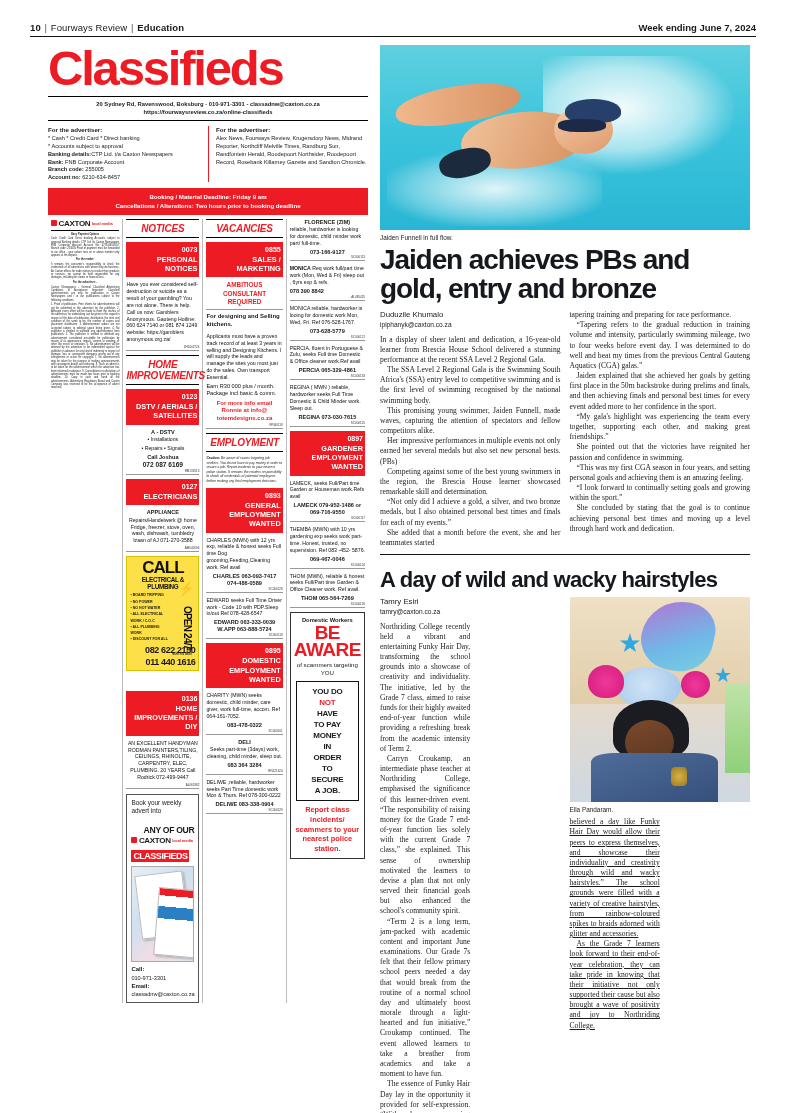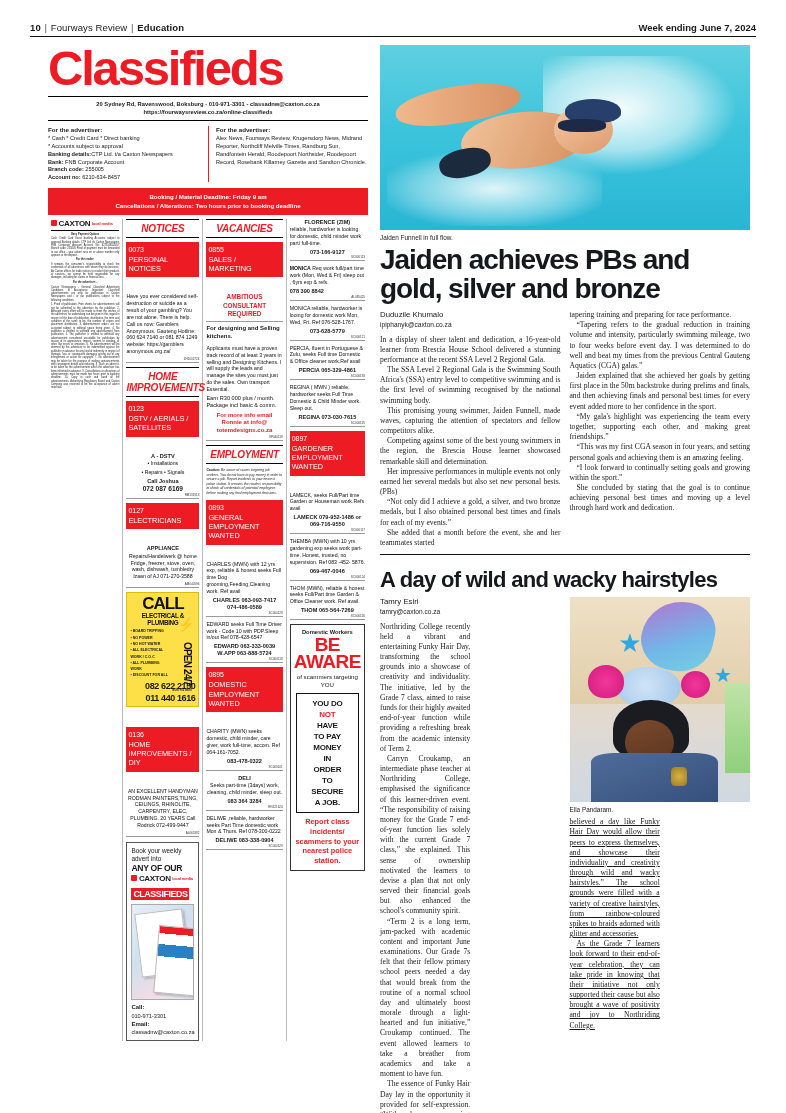--- a/index.html
+++ b/index.html
@@ -80,23 +80,23 @@
   
   .sect-title {
     text-align: center; color: #ed1c24; font-weight: bold; font-style: italic;
     font-size: 10px; letter-spacing: -.2px;
     border-top: .8px solid #000; border-bottom: .8px solid #000;
     padding: 3px 0; margin: 4px 0 4px 0;
   }
   .sect-title.first { margin-top: 0; }
   
   .code-box {
-    background: #ed1c24; color: #fff; text-align: left;
-    font-weight: normal; font-size: 7.3px; line-height: 1.28;
-    padding: 4px 2px; margin-bottom: 16px;
+    background: #ed1c24; color: #fff; text-align: right;
+    font-weight: bold; font-size: 7.3px; line-height: 1.28;
+    padding: 4px 2px; margin-bottom: 4px;
   }
   .code-box .num { display: block; font-size: 7px; }
   .ad-text { font-size: 5.2px; line-height: 1.32; margin-bottom: 2px; color: #111; }
   .ad-text.c { text-align: center; }
   .ad-text b { font-weight: bold; }
   .ad-ref { font-size: 3px; text-align: right; color: #333; border-bottom: .5px solid #999;
             padding-bottom: 1px; margin-bottom: 4px; }
   .ad-head { font-weight: bold; font-size: 5.6px; text-align: center; line-height: 1.3; }
   .ad-head.red { color: #ed1c24; font-size: 6.4px; }
   .ad-phone { font-weight: bold; font-size: 6.6px; text-align: center; line-height: 1.25; }
@@ -123,21 +123,21 @@
   .bolt { position: absolute; right: 4px; top: 24px; color: #ed1c24; font-size: 13px; }
   .yellow-phone { font-size: 9px; font-weight: bold; text-align: right; line-height: 1.12;
                   letter-spacing: -.4px; margin-top: 2px; }
   .yellow-note { position:absolute; right:6px; bottom:14px; font-size:2.6px; font-weight:bold;}
 
   
   .promo {
     border: .8px solid #555; padding: 4px; margin-top: 5px;
   }
   .promo .l1 { font-size: 6.4px; line-height: 1.25; }
-  .promo .l2 { font-size: 8.6px; font-weight: bold; letter-spacing: -.3px; margin-top: 0; }
+  .promo .l2 { font-size: 8.6px; font-weight: bold; letter-spacing: -.3px; margin-top: 10px; text-align: right; }
   .promo .cxrow { display: flex; align-items: center; gap: 1.5px; margin-top: 1px; }
   .promo .cls {
     background: #ed1c24; color: #fff; font-weight: bold; font-size: 9px;
     letter-spacing: -.5px; padding: 1px 2px; margin-top: 1px; display: inline-block;
   }
   .promo .papers {
     height: 96px; margin: 3px 0;
     background:
       linear-gradient(135deg,#e8eef5 0%,#cfe0f0 40%,#f2dce4 70%,#e3eaf2 100%);
     border: .5px solid #aaa; position: relative; overflow: hidden;
@@ -546,41 +546,42 @@
         <div class="foam2"></div>
         <div class="arm"></div>
         <div class="body"></div>
         <div class="suit"></div>
         <div class="head"></div>
         <div class="cap"></div>
         <div class="goggle"></div>
       </div>
       <div class="photo-cap">Jaiden Funnell in full flow.</div>
 
-      <div class="headline-1">Jaiden achieves PBs and gold, silver and bronze</div>
+      <div class="headline-1">Jaiden achieves PBs and gold, entry and bronze</div>
 
       <div class="art-cols">
         <div class="art-col">
           <div class="byline">
             <div>Duduzile Khumalo</div>
             <div class="mail">ipiphanyk@caxton.co.za</div>
           </div>
           <p class="noind">In a display of sheer talent and dedication, a 16-year-old learner from Brescia House School delivered a stunning performance at the recent SSA Level 2 Regional Gala.</p>
           <p>The SSA Level 2 Regional Gala is the Swimming South Africa's (SSA) entry level to competitive swimming and is the first level of swimming recognised by the national swimming body.</p>
           <p>This promising young swimmer, Jaiden Funnell, made waves, capturing the attention of spectators and fellow competitors alike.</p>
+          <p>Her impressive performances in multiple events not only earned her several medals but also set new personal bests. (PBs)</p>
           <p>Competing against some of the best young swimmers in the region, the Brescia House learner showcased remarkable skill and determination.</p>
-          <p>Her impressive performances in multiple events not only earned her several medals but also set new personal bests. (PBs)</p>
           <p>“Not only did I achieve a gold, a silver, and two bronze medals, but I also obtained personal best times and finals for each of my events.”</p>
           <p>She added that a month before the event, she and her teammates started</p>
         </div>
         <div class="art-col">
           <p class="noind">tapering training and preparing for race performance.</p>
           <p>“Tapering refers to the gradual reduction in training volume and intensity, particularly swimming mileage, two to four weeks before event day. I was determined to do well and beat my times from the previous Central Gauteng Aquatics (CGA) galas.”</p>
           <p>Jaiden explained that she achieved her goals by getting first place in the 50m backstroke during prelims and finals, and then achieving finals and personal best times for every event added more to her confidence in the sport.</p>
           <p>“My gala's highlight was experiencing the team every together, supporting each other, and making great friendships.”</p>
+          <p>She pointed out that the victories have reignited her passion and confidence in swimming.</p>
           <p>“This was my first CGA season in four years, and setting personal goals and achieving them is an amazing feeling.</p>
           <p>“I look forward to continually setting goals and growing within the sport.”</p>
           <p>She concluded by stating that the goal is to continue achieving personal best times and moving up a level through hard work and dedication.</p>
         </div>
       </div>
 
       <div class="rule-above">
         <div class="headline-2">A day of wild and wacky hairstyles</div>
       </div>
 

